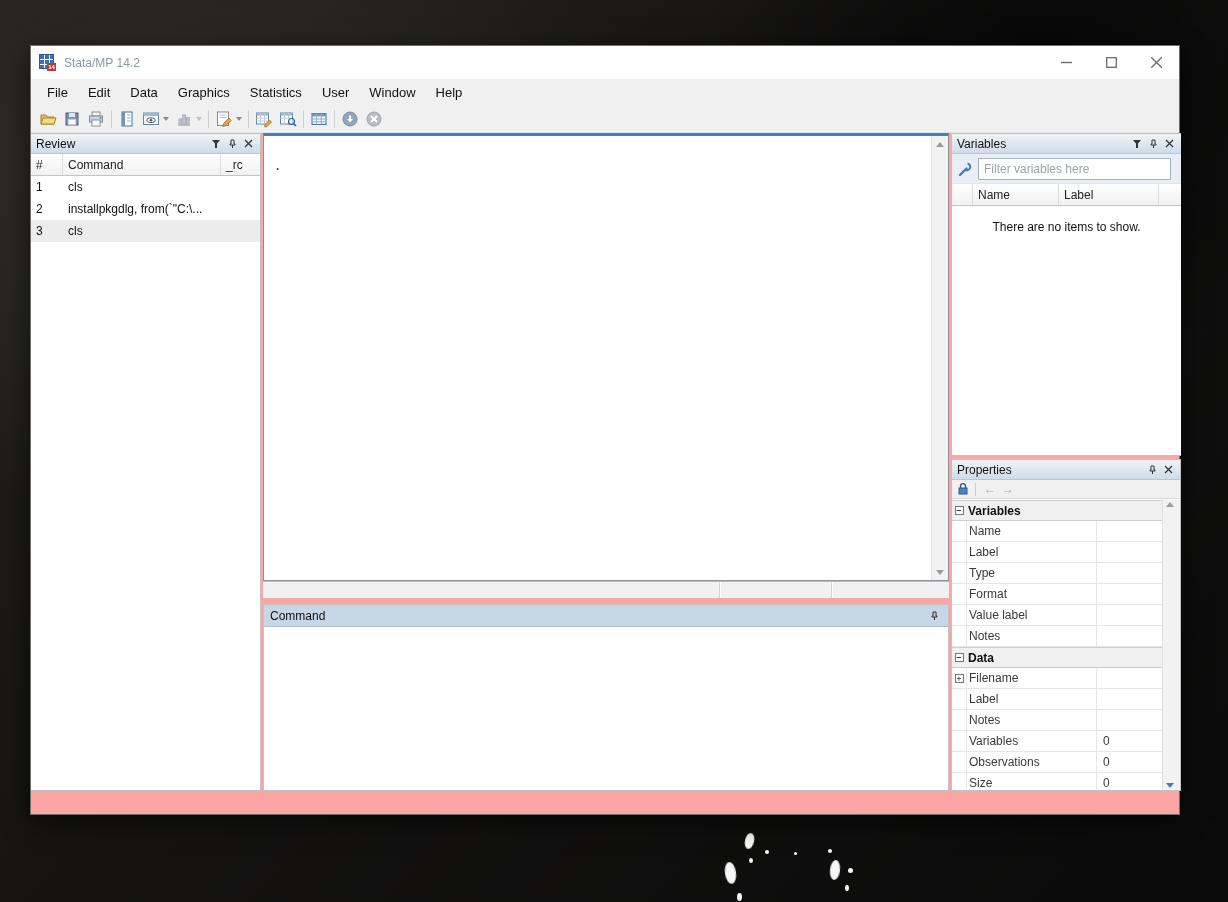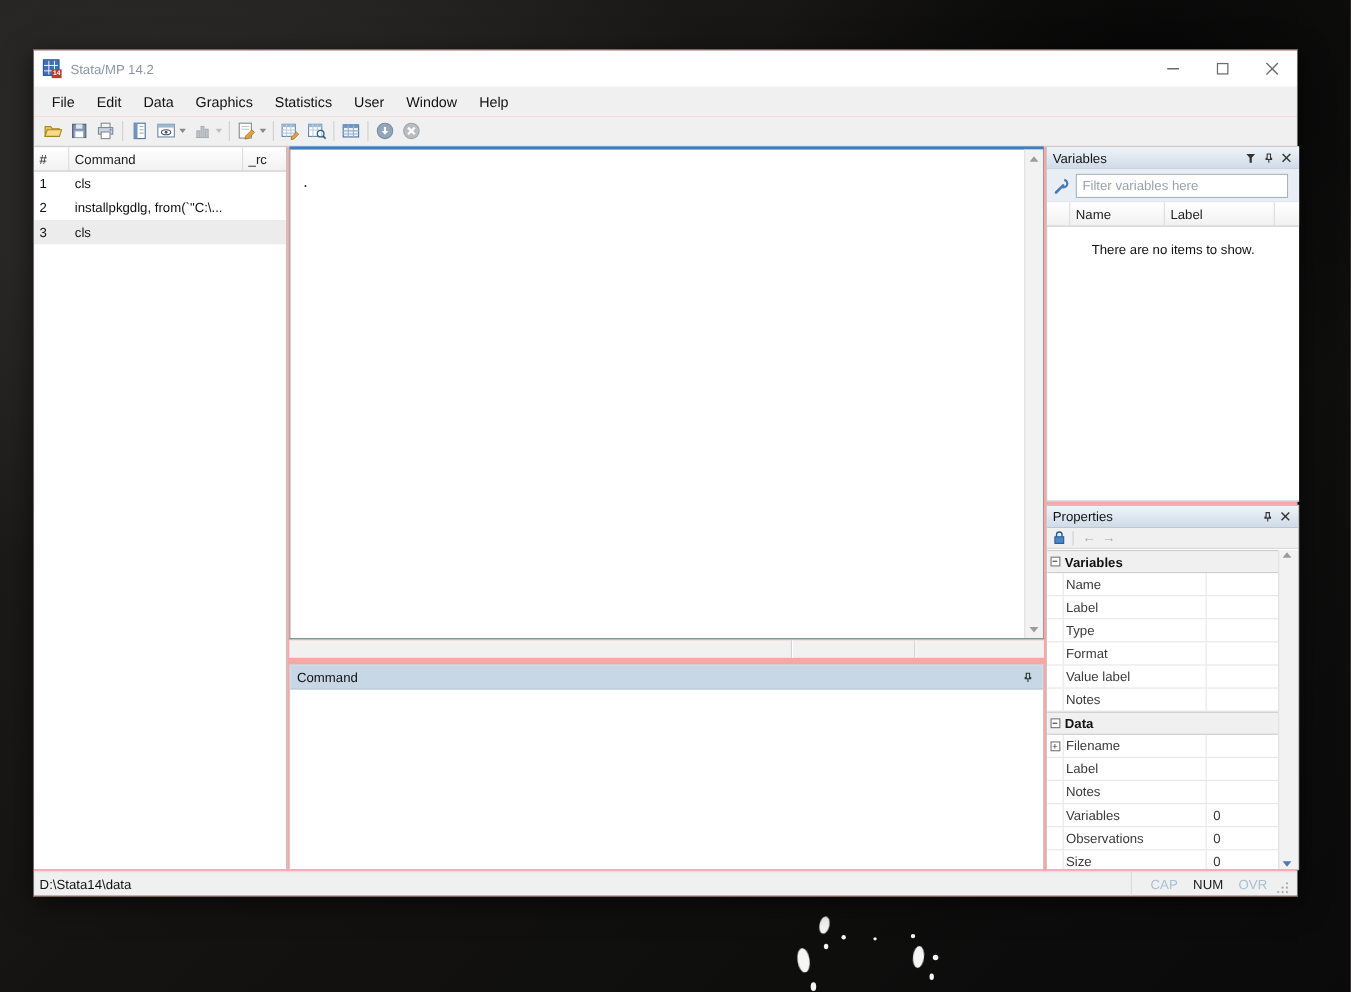--- a/index.html
+++ b/index.html
@@ -278,20 +278,39 @@
     <div class="tb-btn">
       <svg width="20" height="18">
         <circle cx="10" cy="9" r="7" fill="#b9bdc1" stroke="#9fa4a9"></circle>
         <line x1="7" y1="6" x2="13" y2="12" stroke="#fff" stroke-width="2"></line>
         <line x1="13" y1="6" x2="7" y2="12" stroke="#fff" stroke-width="2"></line>
       </svg>
     </div>
   </div>
 
   <div class="panel" id="review">
+    <div class="panel-header">
+      <span class="panel-title">Review</span>
+      <div class="ph-btn">
+        <svg width="10" height="10">
+            <path d="M1 1 H9 L6 4.5 V9 H4 V4.5 Z" fill="#333"></path>
+          </svg>
+      </div>
+      <div class="ph-btn">
+        <svg width="10" height="10">
+            <path d="M4 1 h3 v4 h1 v1 H3 v-1 h1 z M5.5 6 v3" fill="none" stroke="#333"></path>
+          </svg>
+      </div>
+      <div class="ph-btn">
+        <svg width="9" height="9">
+            <line x1="1" y1="1" x2="8" y2="8" stroke="#333" stroke-width="1.3"></line>
+            <line x1="8" y1="1" x2="1" y2="8" stroke="#333" stroke-width="1.3"></line>
+          </svg>
+      </div>
+    </div>
     <div class="col-header">
       <div class="col-cell" style="width:32px">#</div>
       <div class="col-cell" style="width:158px">Command</div>
       <div class="col-cell" style="flex:1;border-right:none">_rc</div>
     </div>
     <div class="grid-row">
       <div class="c" style="width:32px">1</div>
       <div class="c" style="width:158px">cls</div>
       <div class="c" style="flex:1"></div>
     </div>
@@ -477,30 +496,14 @@
     <div class="props-scroll">
       <div class="arr" style="position:absolute;top:2px;left:3px">
           <div class="tri-up"></div>
         </div>
       <div class="arr" style="position:absolute;bottom:2px;left:3px">
           <div class="tri-down" style="border-top-color:#4a7ab5"></div>
         </div>
     </div>
   </div>
 
-  <div class="statusbar">
-    <span class="status-path">D:\Stata14\data</span>
-    <div class="status-flags">
-      <span class="flag dim">CAP</span>
-      <span class="flag on">NUM</span>
-      <span class="flag dim">OVR</span>
-      <svg class="grip">
-        <circle cx="11" cy="3" r="1" fill="#a8a8a8"></circle>
-          <circle cx="11" cy="7" r="1" fill="#a8a8a8"></circle>
-          <circle cx="11" cy="11" r="1" fill="#a8a8a8"></circle>
-        <circle cx="7" cy="7" r="1" fill="#a8a8a8"></circle>
-          <circle cx="7" cy="11" r="1" fill="#a8a8a8"></circle>
-        <circle cx="3" cy="11" r="1" fill="#a8a8a8"></circle>
-      </svg>
-    </div>
-  </div>
 
 </div>
 
 </body></html>

